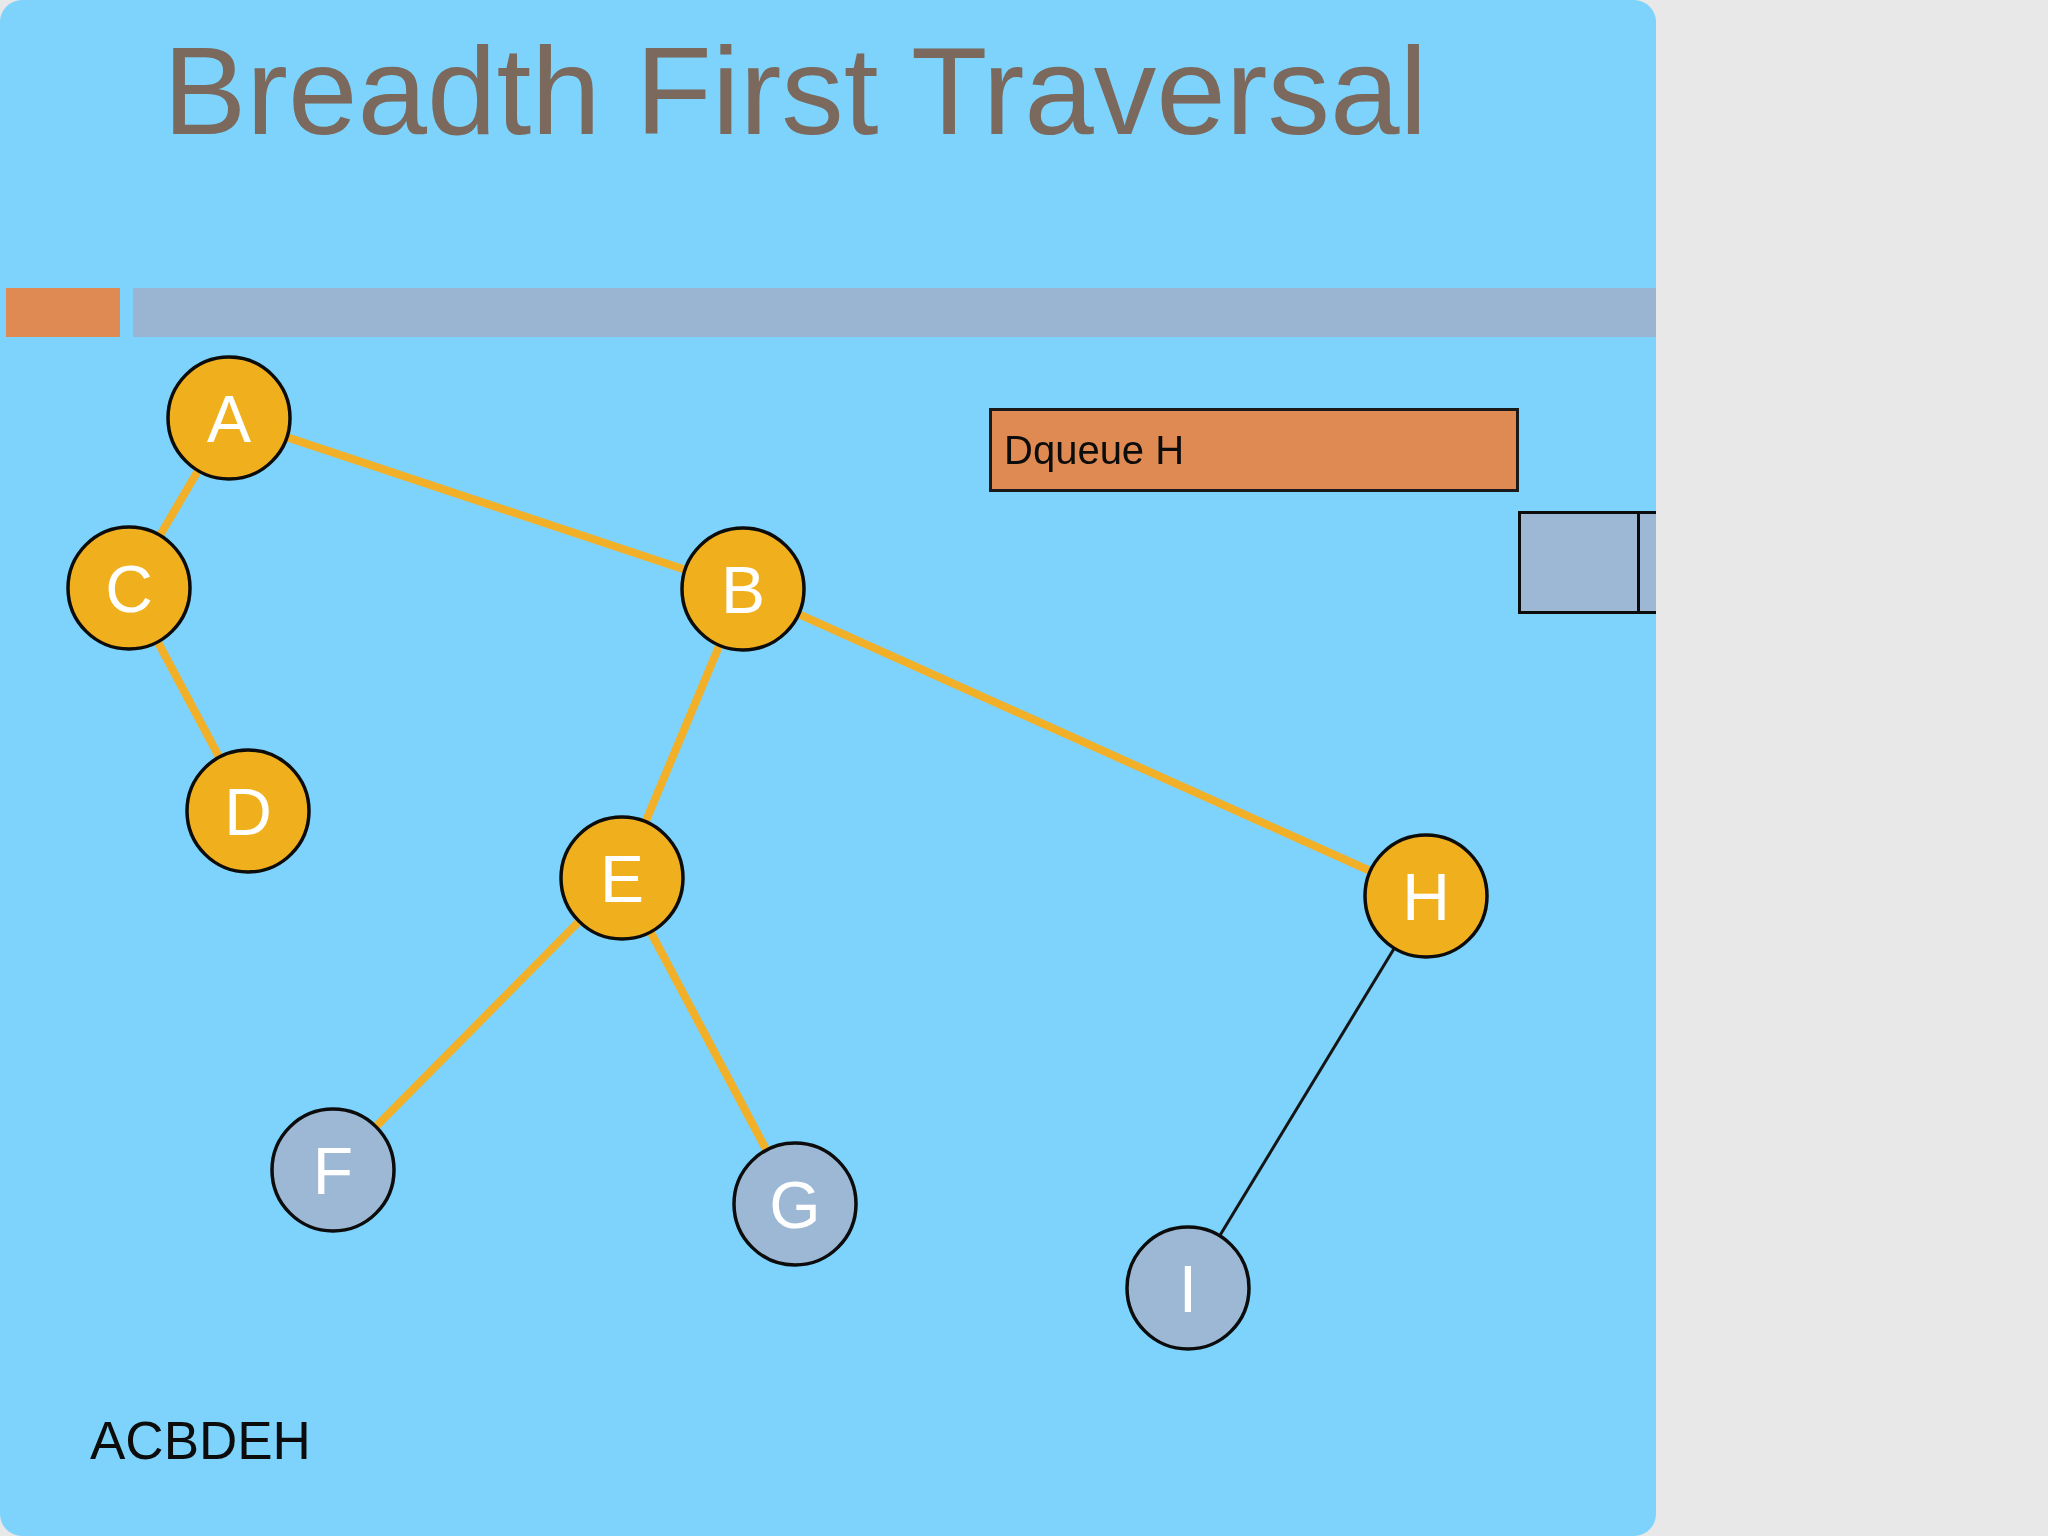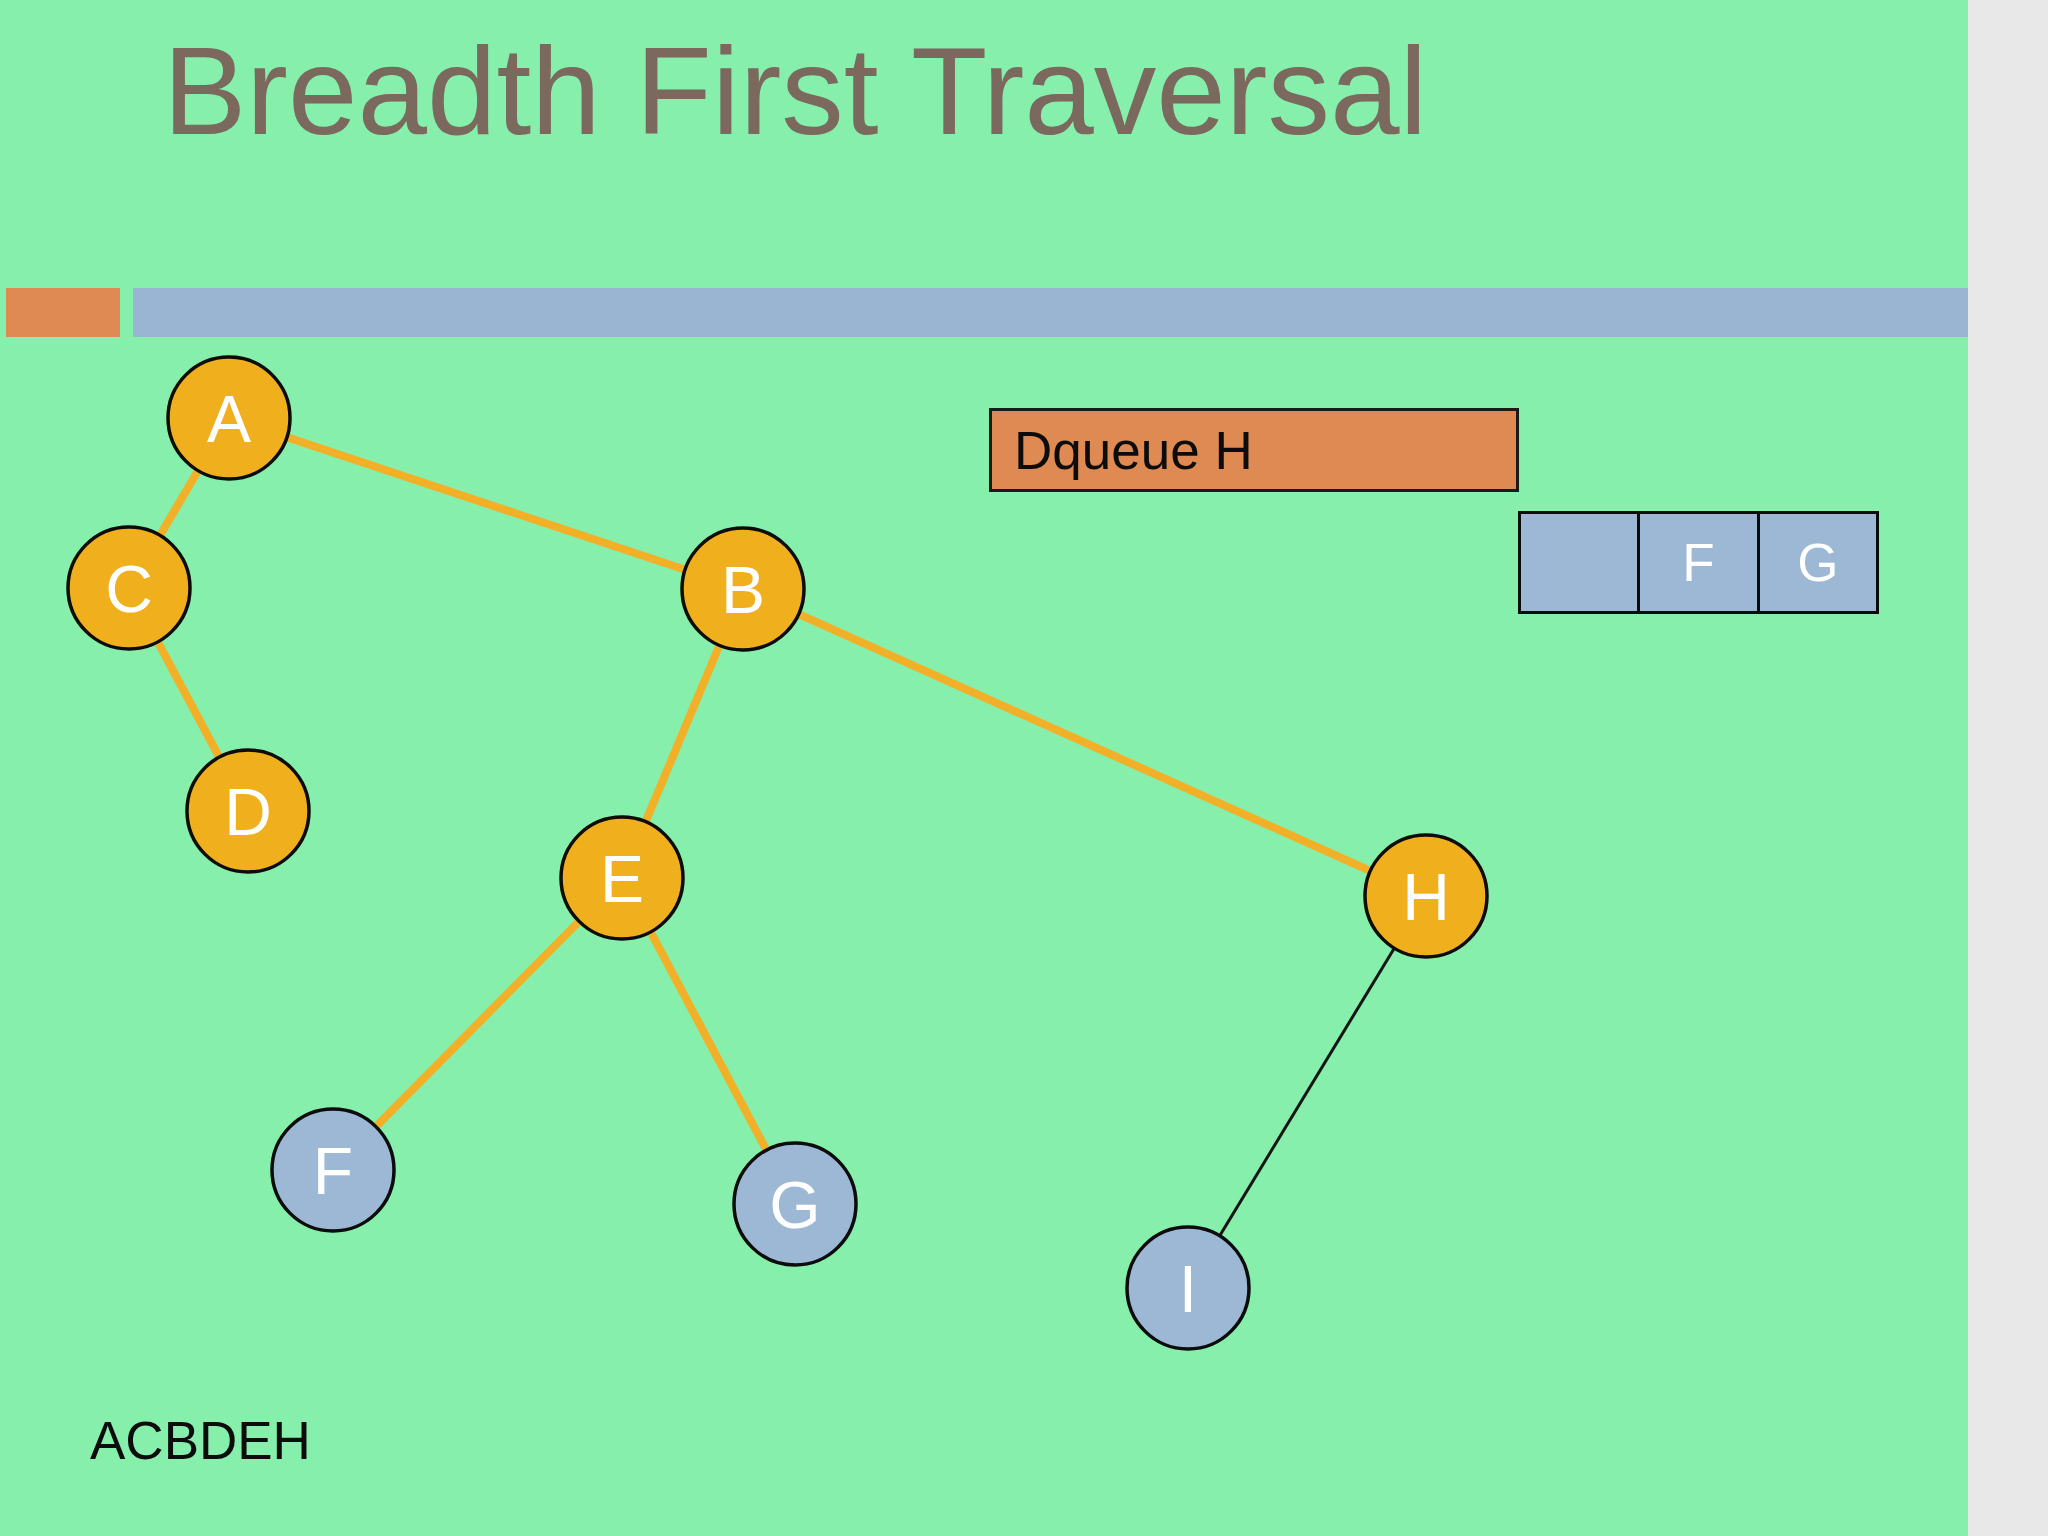--- a/index.html
+++ b/index.html
@@ -1,43 +1,44 @@
 <!DOCTYPE html>
 <html><head>
 <meta charset="utf-8">
 <style>
   html,body{margin:0;padding:0;background:#e8e8e8;}
   .slide{
     position:relative;
-    width:1968px;height:1536px;
-    background:#86efac;
+    width:1656px;height:1536px;
+    background:#7dd3fc;
     overflow:hidden;
     font-family:"Liberation Sans", sans-serif;
+    border-radius:22px;
   }
   .title{
     position:absolute;left:163px;top:16px;width:1500px;
     font-size:125px;line-height:150px;
     color:#7A695C;letter-spacing:0px;
   }
   .accent-orange{
     position:absolute;left:6px;top:288px;width:114px;height:49px;
     background:#DE8A52;
   }
   .accent-blue{
     position:absolute;left:133px;top:288px;width:1915px;height:49px;
     background:#99B5D1;
   }
   .tree-svg{position:absolute;left:0;top:0;}
   .dqueue-box{
     position:absolute;left:989px;top:408px;width:530px;height:84px;
     background:#DE8A52;border:3px solid #1a1a1a;
     box-sizing:border-box;
     display:flex;align-items:center;
-    padding-left:22px;
-    font-size:53px;color:#0c0c0c;
+    padding-left:12px;
+    font-size:40px;color:#0c0c0c;
   }
   .queue-table{
     position:absolute;left:1518px;top:511px;width:361px;height:103px;
     display:flex;
     border:3px solid #0c0c0c;
     box-sizing:border-box;
     background:#9CB8D4;
   }
   .queue-cell{
     flex:1;

